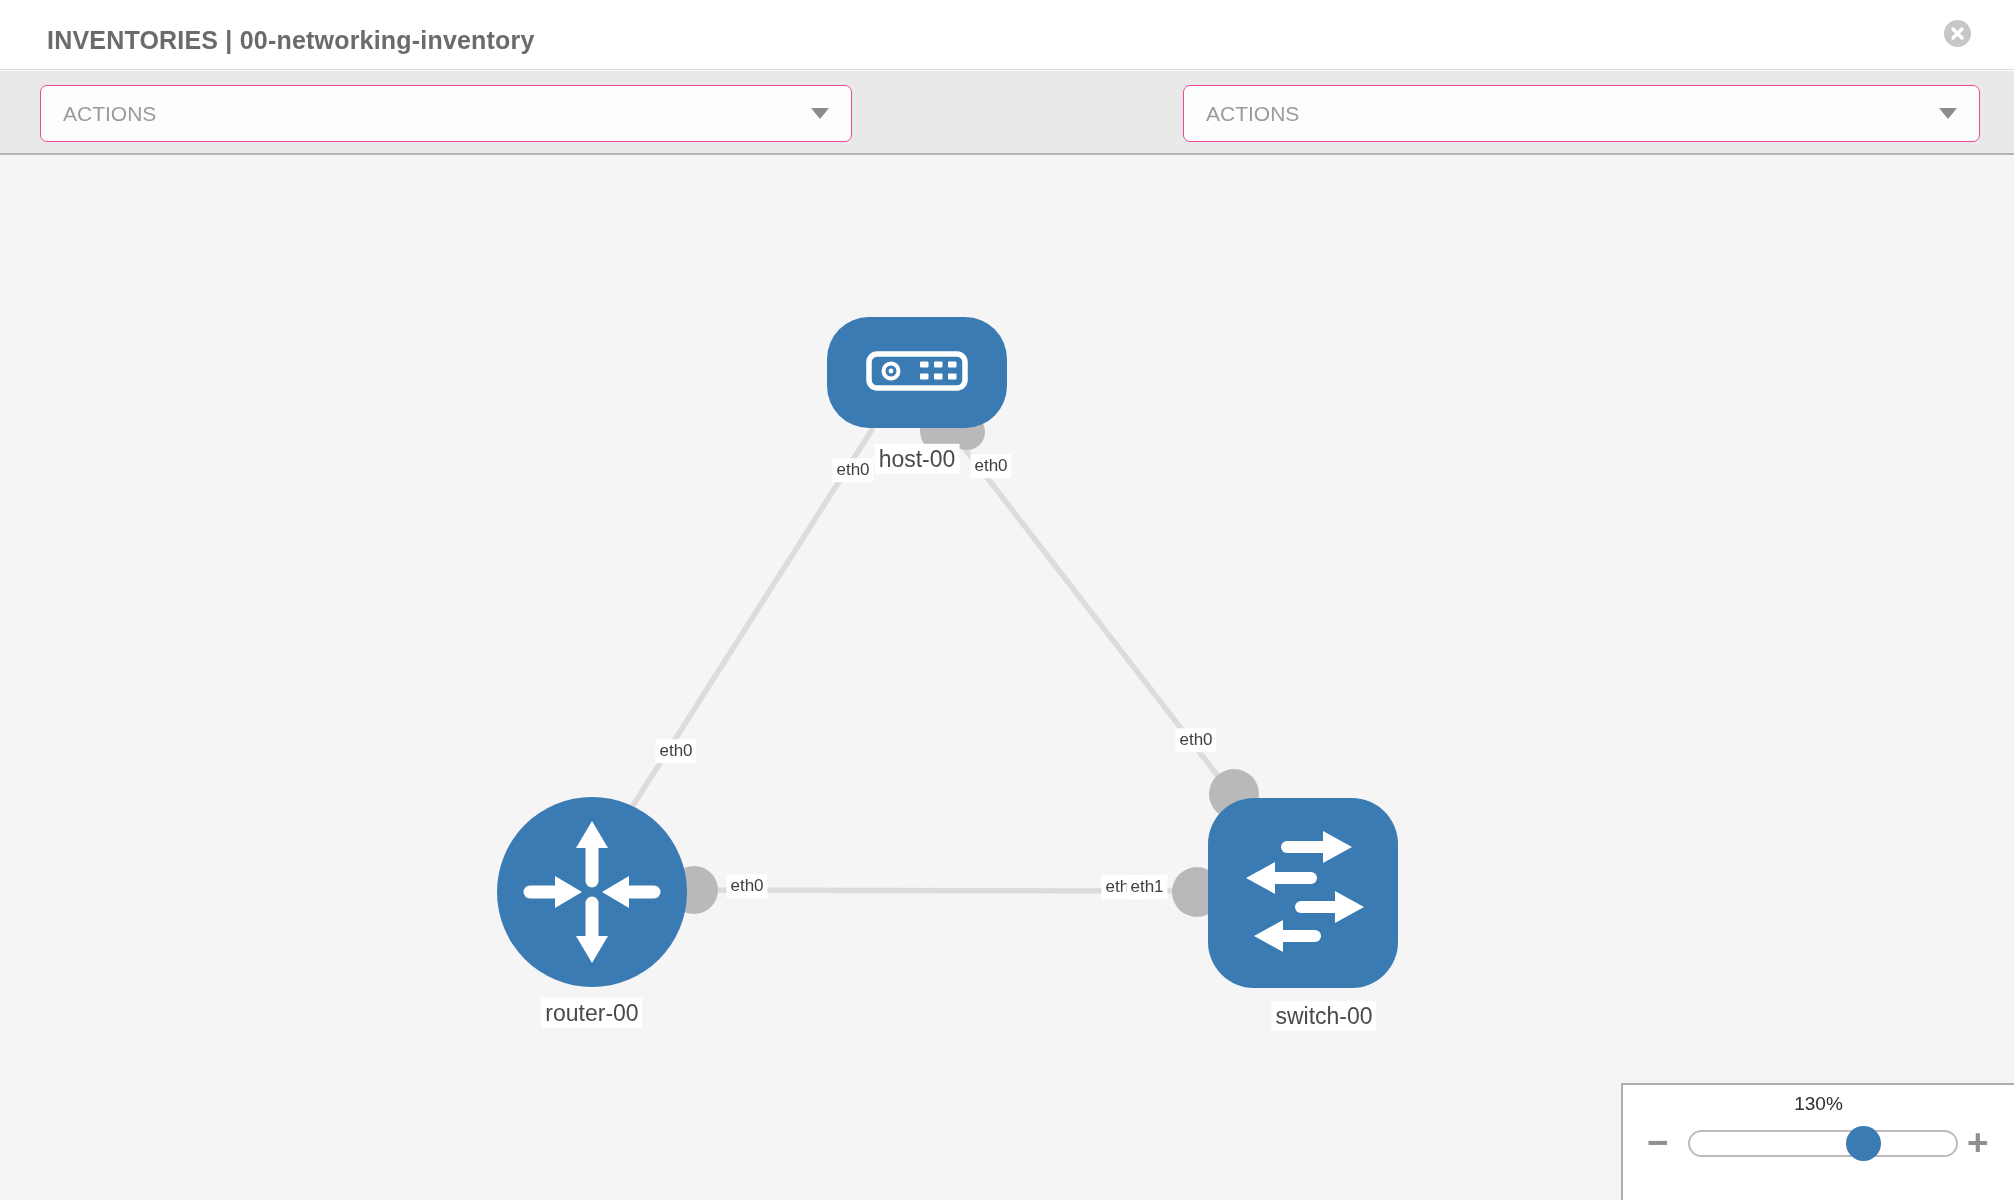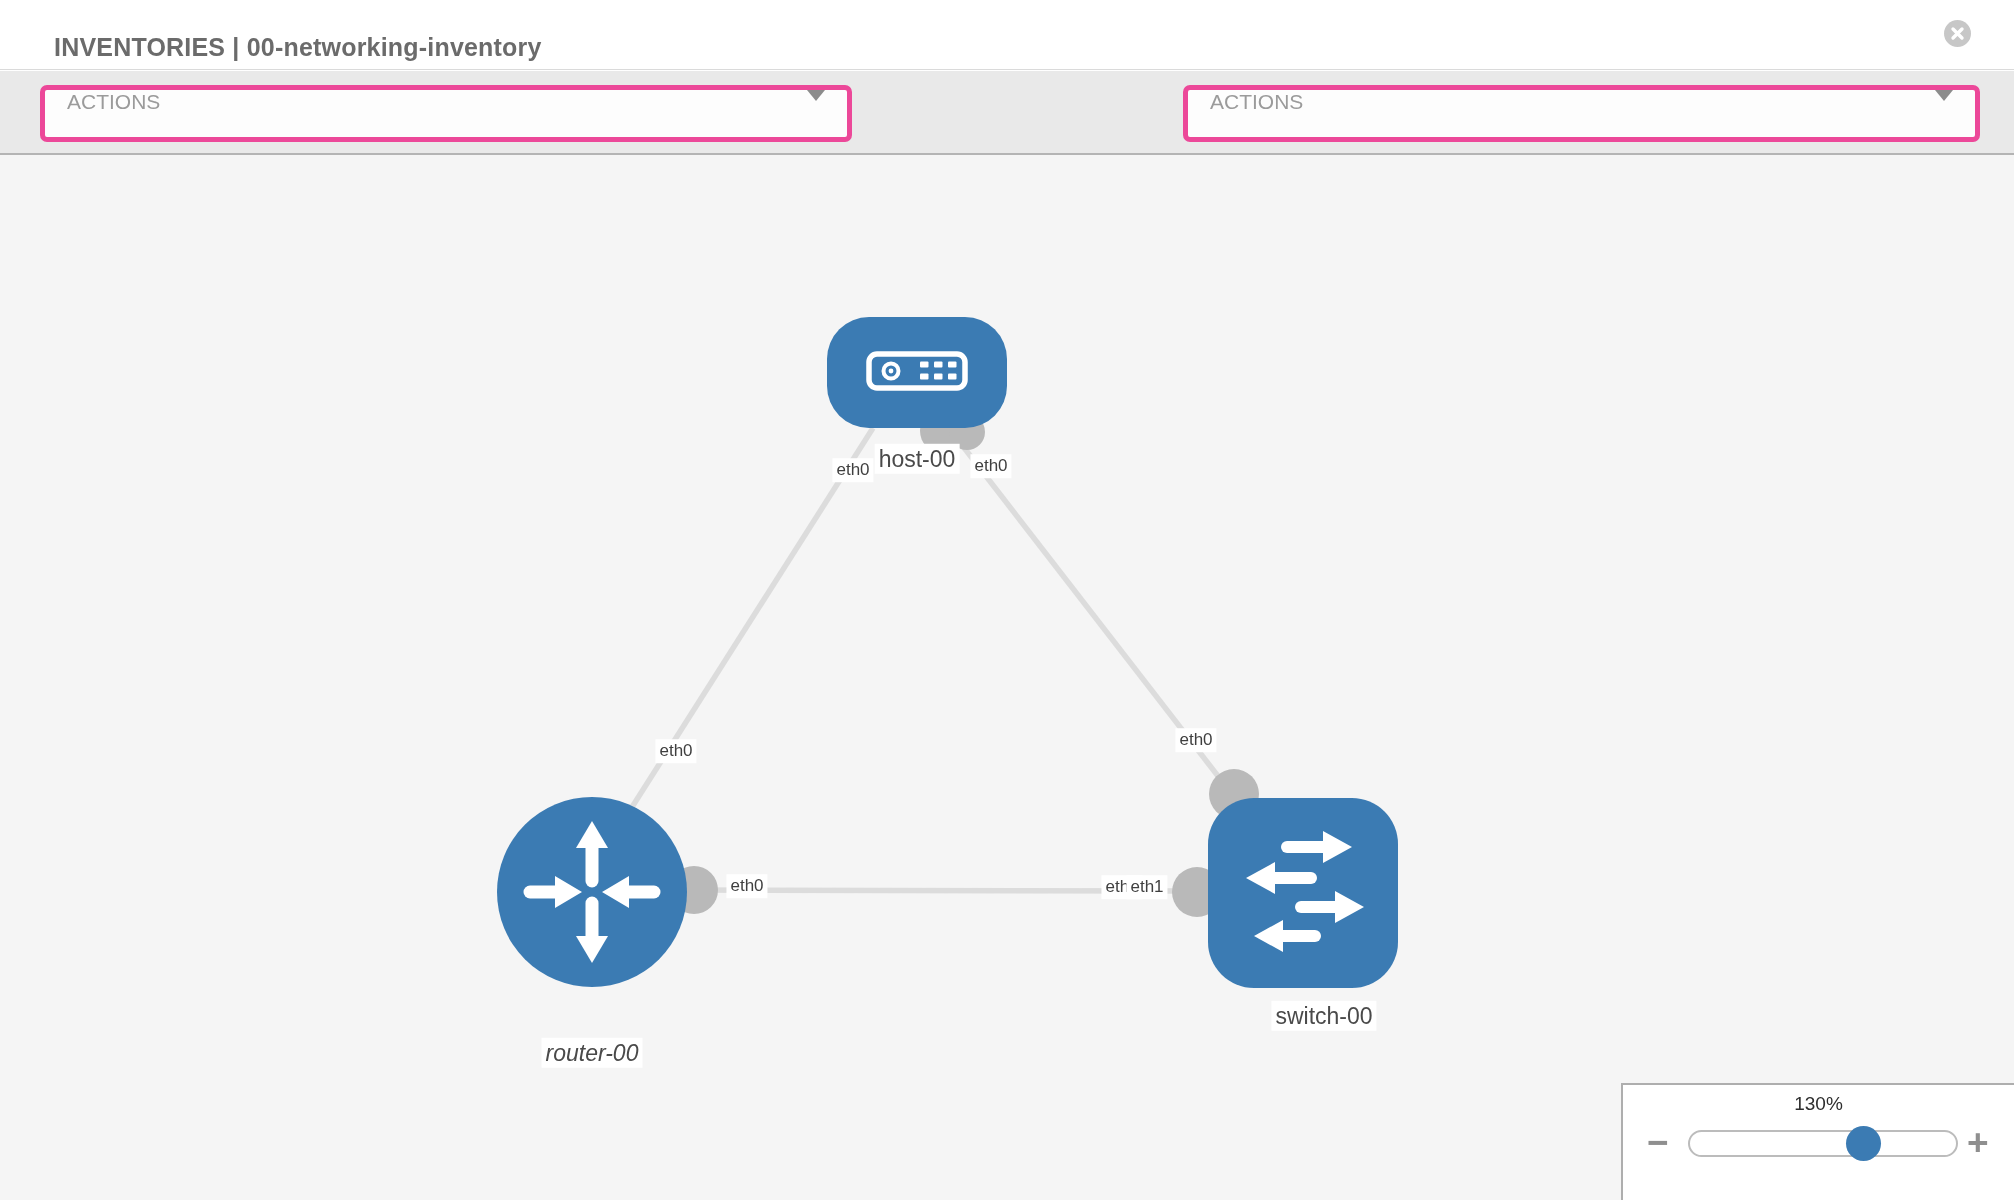--- a/index.html
+++ b/index.html
@@ -2,26 +2,26 @@
 <html><head>
 <meta charset="utf-8">
 <style>
   html,body{margin:0;padding:0;}
   body{
     width:2014px;height:1200px;overflow:hidden;position:relative;
     font-family:"Liberation Sans",sans-serif;background:#fff;
   }
   
   .header{position:absolute;left:0;top:0;width:2014px;height:70px;background:#fff;border-bottom:1px solid #dadada;box-sizing:border-box;}
-  .page-title{position:absolute;left:42px;top:0;margin:12px;line-height:70px;font-size:25px;font-weight:700;color:#6b6b6b;letter-spacing:.2px;}
+  .page-title{position:absolute;left:42px;top:0;margin:5px;line-height:70px;font-size:25px;font-weight:700;color:#6b6b6b;letter-spacing:.2px;}
   .close-btn{position:absolute;right:43px;top:20px;width:27px;height:27px;border-radius:50%;background:#c7c7c7;display:flex;align-items:center;justify-content:center;cursor:pointer;}
   .close-btn svg{width:15px;height:15px;display:block;}
   
   .toolbar{position:absolute;left:0;top:71px;width:2014px;height:84px;background:#e9e9e9;border-bottom:2px solid #b4b4b4;box-sizing:border-box;}
-  .select{position:absolute;top:14px;height:57px;background:#fdfdfd;border:5px solid #ec4899;border-radius:7px;box-sizing:border-box;display:flex;align-items:flex-start;padding:0 22px;font-size:21px;color:#9b9b9b;cursor:pointer;}
+  .select{position:absolute;top:14px;height:57px;background:#fdfdfd;border:1px solid #ec4899;border-radius:7px;box-sizing:border-box;display:flex;align-items:center;padding:0 22px;font-size:21px;color:#9b9b9b;cursor:pointer;}
   .select-actions{left:40px;width:812px;}
   .select-search{left:1183px;width:797px;}
   .caret{margin-left:auto;width:0;height:0;border-left:9px solid transparent;border-right:9px solid transparent;border-top:11px solid #8c8c8c;}
   .tool-icon{position:absolute;width:32px;height:32px;cursor:pointer;}
   .tool-icon.wrench{left:1051px;top:99px;}
   .tool-icon.key{left:1117px;top:100px;transform:scaleX(-1);}
   
   .canvas{position:absolute;left:0;top:155px;width:2014px;height:1045px;background:#f5f5f5;overflow:hidden;}
   .graph{position:absolute;left:0;top:0;}
   .link{stroke:#dcdcdc;stroke-width:5.5px;}
@@ -126,21 +126,21 @@
         <polygon class="arrow-head" points="1246,723 1275,707 1275,739"></polygon>
         <path class="arrow-line" d="M1301 752 L1337 752" stroke-width="12"></path>
         <polygon class="arrow-head" points="1364,752 1335,736 1335,768"></polygon>
         <path class="arrow-line" d="M1315 781 L1281 781" stroke-width="12"></path>
         <polygon class="arrow-head" points="1254,781 1283,765 1283,797"></polygon>
       </g>
     </g>
   </svg>
 
   <div class="nlabel big" style="left:917px;top:304px;">host-00</div>
-  <div class="nlabel big" style="left:592px;top:898px;font-style:italic;">router-00</div>
+  <div class="nlabel big" style="left:592px;top:858px;">router-00</div>
   <div class="nlabel big" style="left:1304px;top:861px;margin-left:20px;">switch-00</div>
 
   <div class="nlabel small" style="left:853px;top:315px;">eth0</div>
   <div class="nlabel small" style="left:991px;top:311px;">eth0</div>
   <div class="nlabel small" style="left:676px;top:596px;">eth0</div>
   <div class="nlabel small" style="left:747px;top:731px;">eth0</div>
   <div class="nlabel small z1" style="left:1122px;top:732px;">eth0</div>
   <div class="nlabel small z2" style="left:1147px;top:732px;">eth1</div>
   <div class="nlabel small" style="left:1196px;top:585px;">eth0</div>
 

